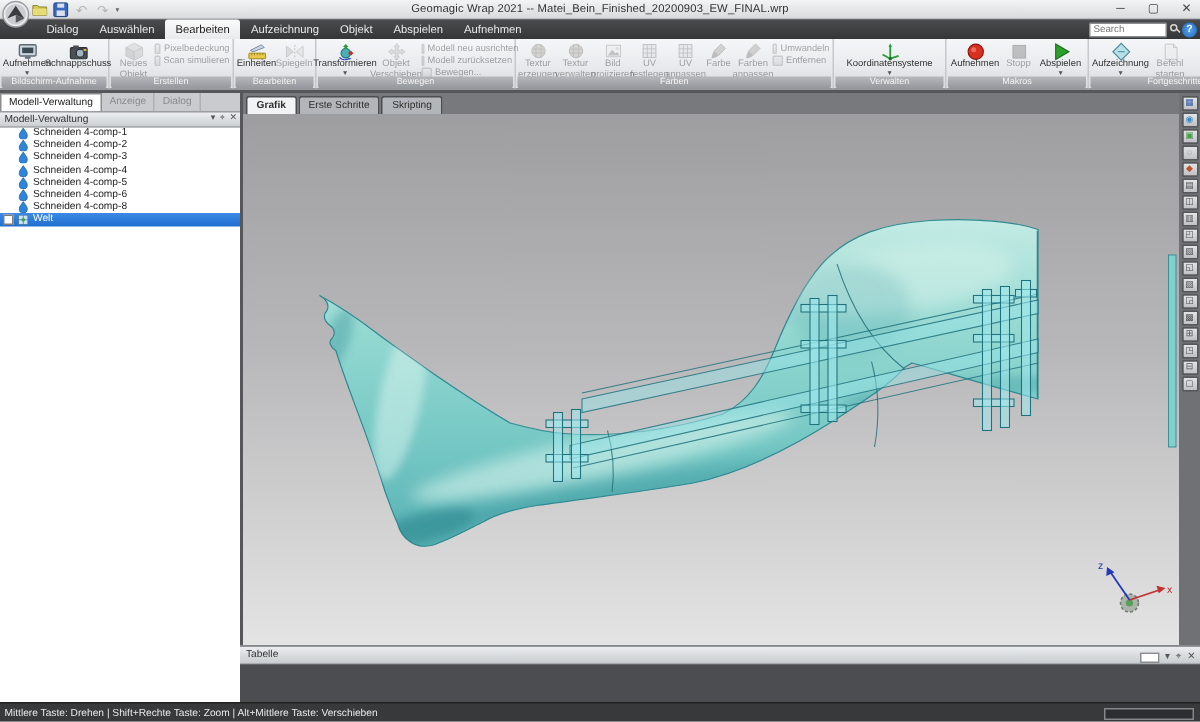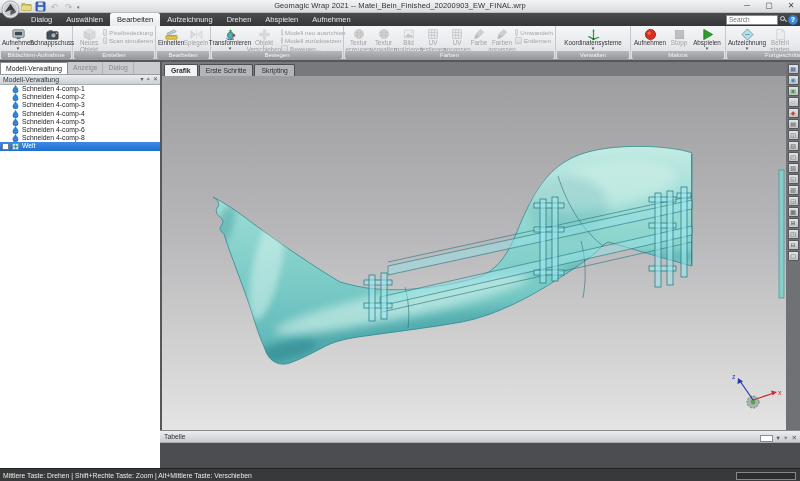--- a/index.html
+++ b/index.html
@@ -257,21 +257,21 @@
   <span class="applogo"><svg width="19" height="19">
         <use href="#ic-applogo"></use>
       </svg></span>
 
   <div class="menuband">
     <div class="menutabs">
       <div class="mtab">Dialog</div>
       <div class="mtab">Auswählen</div>
       <div class="mtab active">Bearbeiten</div>
       <div class="mtab">Aufzeichnung</div>
-      <div class="mtab">Drehen</div>
+      <div class="mtab">Objekt</div>
       <div class="mtab">Abspielen</div>
       <div class="mtab">Aufnehmen</div>
     </div>
     <input class="searchbox" placeholder="Search" style="">
     <span class="mag">
         <i></i>
         <b></b>
       </span>
     <span class="helpbtn">?</span>
   </div>

